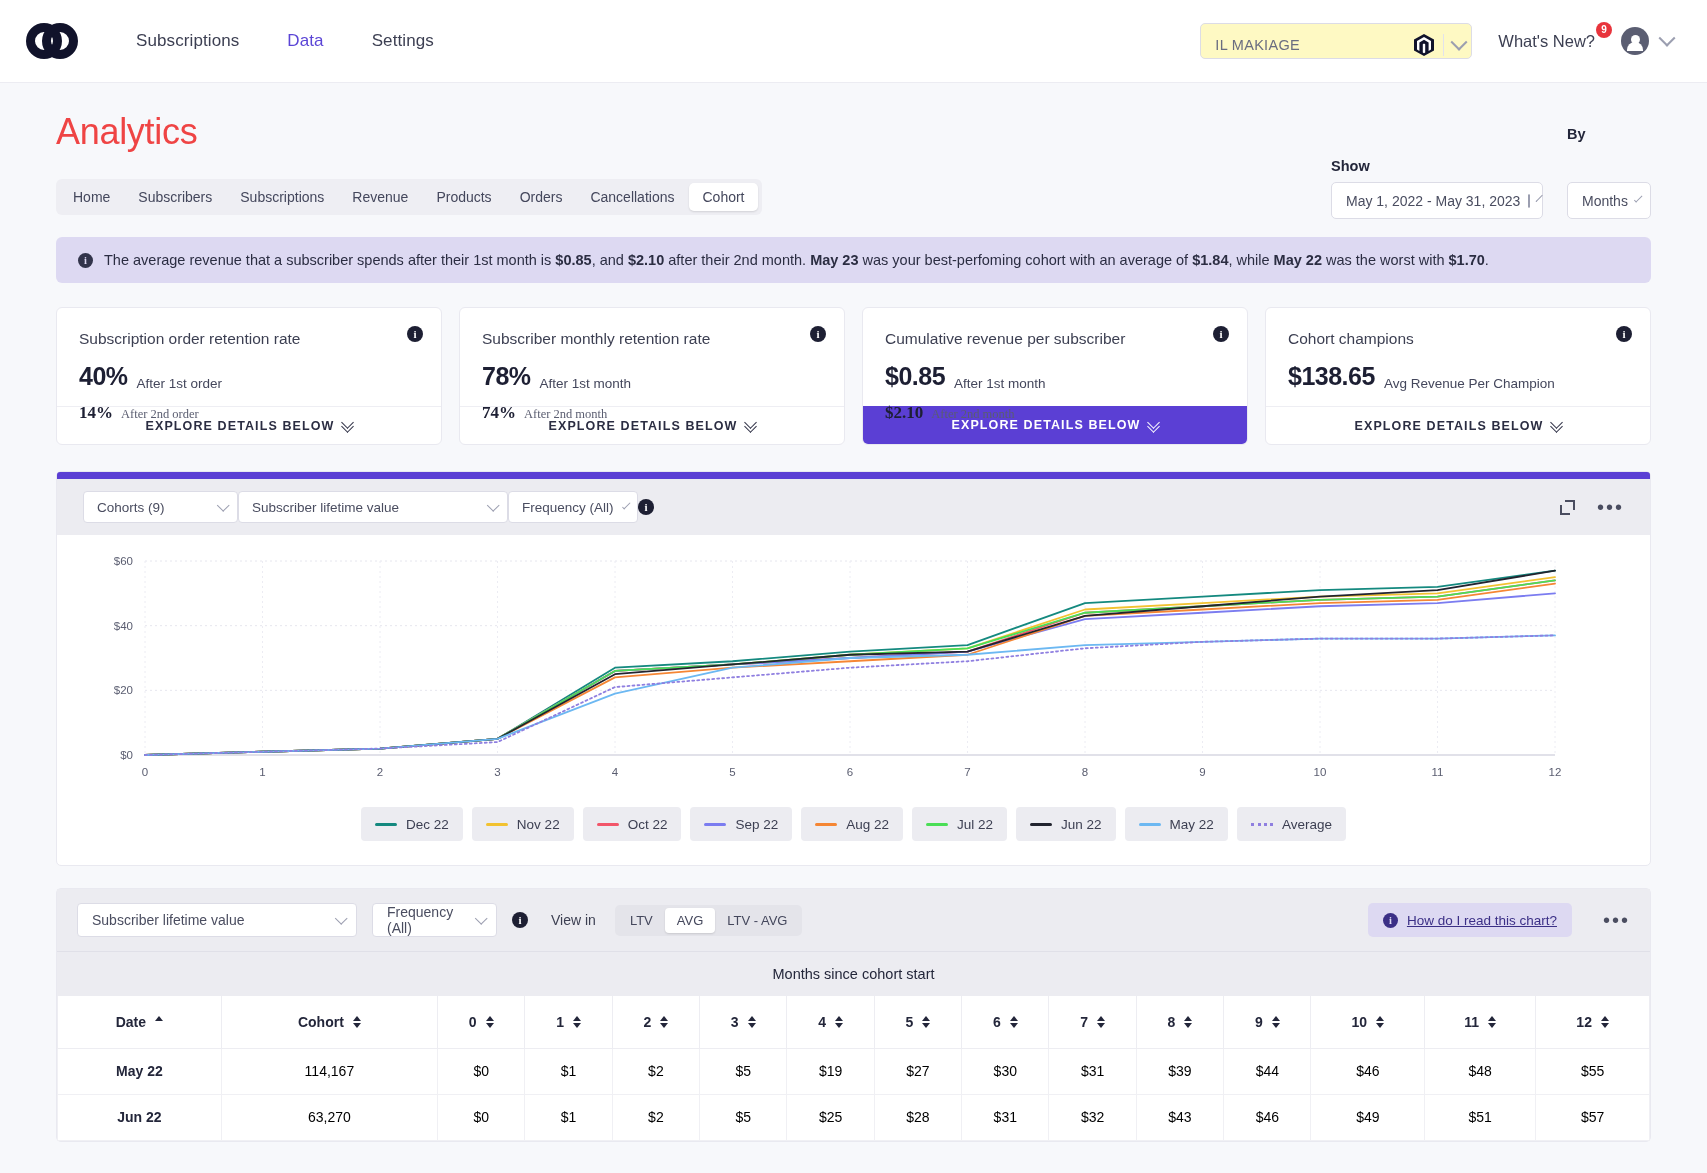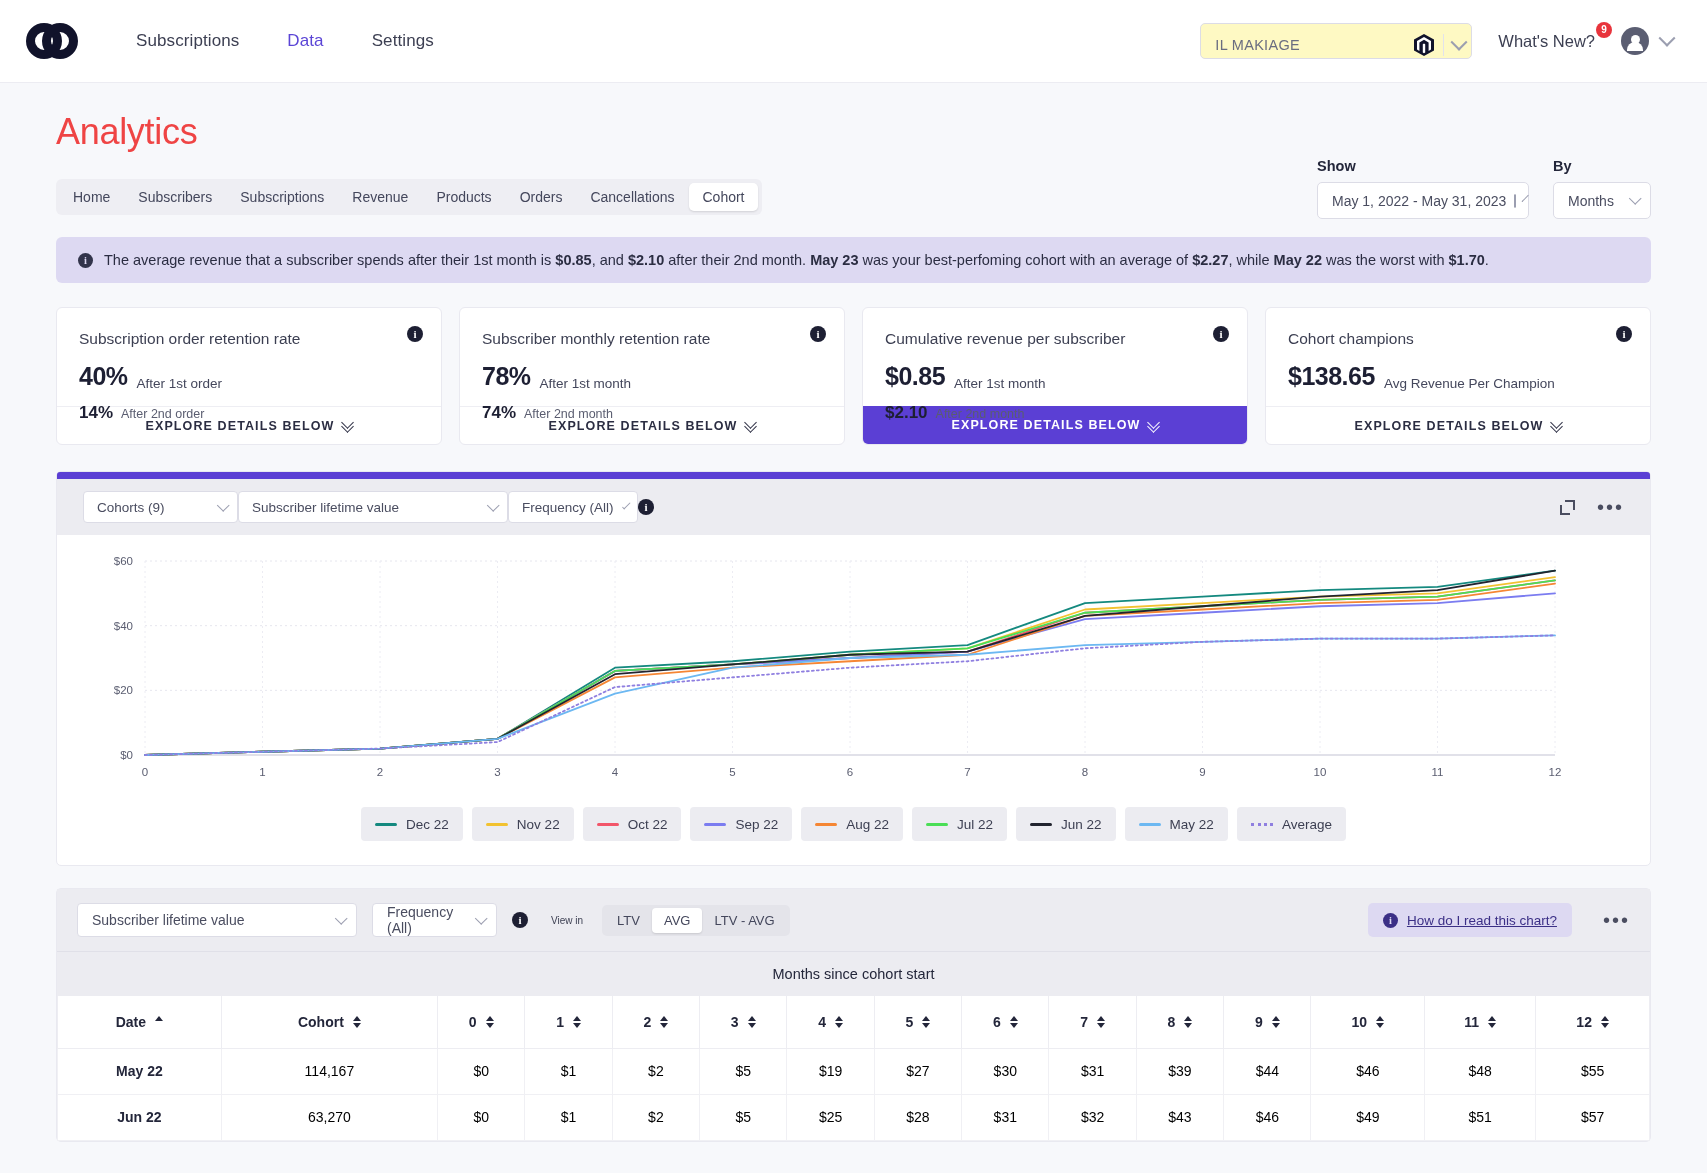--- a/index.html
+++ b/index.html
@@ -52,21 +52,21 @@
   .tab.active { background:#ffffff; box-shadow:0 1px 2px rgba(0,0,0,.12); }
 
   .filters { position:absolute; right:0; bottom:-4px; display:flex; align-items:flex-end; gap:24px; }
   .fgroup { display:flex; flex-direction:column; gap:8px; }
   .flabel { font-size:14.5px; font-weight:bold; color:#23263a; }
   .fbox { height:37px; border:1px solid #dcdce6; border-radius:5px; background:#fff;
           display:flex; align-items:center; padding:0 11px 0 14px; gap:8px; }
   .fbox .val { font-size:14px; color:#4a4d60; white-space:nowrap; }
   .w-product { width:220px; }
   .w-date { width:212px; }
-  .w-by { width:98px; }
+  .w-by { width:84px;margin-top:32px; }
   .filter-ico { margin-left:auto; width:16px; height:12px; display:flex; flex-direction:column; justify-content:space-between; }
   .filter-ico i { display:block; height:2px; background:#2b2d42; border-radius:1px; }
   .filter-ico i:nth-child(1){width:16px;} .filter-ico i:nth-child(2){width:11px;margin-left:2.5px;} .filter-ico i:nth-child(3){width:6px;margin-left:5px;}
   .cal-ico{width:14px;height:14px;border:1.7px solid #9b9eb0;border-radius:2px;position:relative;margin-left:auto;}
   .cal-ico:before{content:"";position:absolute;top:2px;left:0;right:0;height:1.6px;background:#9b9eb0;}
   .chev-sm{width:9px;height:9px;border-right:1.8px solid #9b9eb0;border-bottom:1.8px solid #9b9eb0;transform:rotate(45deg) translate(-1px,-2px);}
 
   
   .banner {
     margin-top: 22px; background:#ddd9f2; border-radius:6px; height:46px;
@@ -78,21 +78,21 @@
   .banner-text b { font-weight:bold; }
 
   
   .kpis { display:flex; gap:17px; margin-top:24px; }
   .kpi { flex:1; background:#fff; border:1px solid #e9e9f0; border-radius:6px; position:relative; overflow:hidden; }
   .kpi-inner { padding:22px 22px 0 22px; height:98px; }
   .kpi-title { font-size:15.5px; color:#3c3f52; }
   .kpi-main { margin-top:14px; display:flex; align-items:flex-end; gap:9px; }
   .kpi-big { font-size:25px; font-weight:bold; color:#1d1f33; letter-spacing:-.5px; }
   .kpi-sub { font-size:13.5px; color:#44475c; }
-  .kpi-second { margin-top:12px; display:flex; align-items:baseline; gap:8px; }
+  .kpi-second { margin-top:12px; display:flex; align-items:baseline; gap:8px;font-family:Liberation Serif, serif; }
   .kpi-med { font-size:17px; font-weight:bold; color:#1d1f33; }
   .kpi-small { font-size:12.5px; color:#5a5d70; }
   .kpi-info { position:absolute; top:18px; right:18px; width:16px;height:16px;border-radius:50%;
               background:#1d1f33;color:#fff;font-size:11px;font-weight:bold;display:flex;align-items:center;justify-content:center;
               font-family:"Liberation Serif",serif; cursor:pointer;}
   .kpi-cta { height:38px; border-top:1px solid #eeeef3; display:flex; align-items:center; justify-content:center;
              gap:9px; font-size:12.5px; font-weight:bold; letter-spacing:1.1px; color:#2b2d42; cursor:pointer;}
   .kpi-cta.primary { background:#5b3fd4; color:#fff; border-top:none; }
   .dchev{width:9px;height:9px;position:relative;}
   .dchev:before,.dchev:after{content:"";position:absolute;left:0;width:8px;height:8px;border-right:1.8px solid currentColor;border-bottom:1.8px solid currentColor;transform:rotate(45deg);}
@@ -118,21 +118,21 @@
   .lg .swatch{width:22px;height:3px;border-radius:2px;}
   .lg .dotted{height:0;border-top:3px dotted #8f7fe0;width:22px;}
   .lg .lgl{font-size:13.5px;color:#3c3f52;}
 
   
   .table-card{margin-top:22px;background:#fff;border:1px solid #e9e9f0;border-radius:5px;}
   .table-controls{background:#ececf1;height:62px;display:flex;align-items:center;padding:0 20px;gap:15px;}
   .tbox{height:34px;background:#fff;border:1px solid #dcdce6;border-radius:4px;display:flex;align-items:center;
         padding:0 11px 0 14px;gap:10px;font-size:14px;color:#4a4d60;}
   .t-w1{width:280px;} .t-w2{width:125px;}
-  .viewin{font-size:10px;color:#3c3f52;margin-left:8px;}
+  .viewin{font-size:14px;color:#3c3f52;margin-left:8px;}
   .seg{display:flex;background:#e4e4ea;border-radius:5px;padding:3px;margin-left:4px;}
   .seg div{font-size:13px;color:#44475c;padding:5px 12px;border-radius:4px;cursor:pointer;white-space:nowrap;}
   .seg div.on{background:#fff;box-shadow:0 1px 2px rgba(0,0,0,.12);}
   .howto{margin-left:auto;background:#ddd9f2;border-radius:5px;height:34px;display:flex;align-items:center;
          gap:9px;padding:0 15px;cursor:pointer;}
   .howto span{font-size:13.5px;color:#3b2f86;text-decoration:underline;}
   .msch{background:#ececf1;height:45px;display:flex;align-items:center;justify-content:center;
         font-size:14.5px;color:#23263a;border-top:1px solid #e0e0e8;}
   table{width:100%;border-collapse:collapse;}
   th{height:52px;font-size:14px;font-weight:bold;color:#23263a;border:1px solid #ededf2;border-top:none;
@@ -218,21 +218,21 @@
           <div class="fbox w-by">
             <div class="val">Months</div>
             <div class="chev-sm" style="margin-left:auto;"></div>
           </div>
         </div>
       </div>
     </div>
 
     <div class="banner">
       <div class="i-badge">i</div>
-      <div class="banner-text"><span>The average revenue that a subscriber spends after their 1st month is </span><b>$0.85</b><span>, and </span><b>$2.10</b><span> after their 2nd month. </span><b>May 23</b><span> was your best-perfoming cohort with an average of </span><b>$2.27</b><span>, while </span><b>May 22</b><span> was the worst with </span><b>$1.70</b><span>.</span></div>
+      <div class="banner-text"><span>The average revenue that a subscriber spends after their 1st month is </span><b>$0.85</b><span>, and </span><b>$2.10</b><span> after their 2nd month. </span><b>May 23</b><span> was your best-perfoming cohort with an average of </span><b>$1.84</b><span>, while </span><b>May 22</b><span> was the worst with </span><b>$1.70</b><span>.</span></div>
     </div>
 
     <div class="kpis">
 
       <div class="kpi">
         <div class="kpi-info">i</div>
         <div class="kpi-inner">
           <div class="kpi-title">Subscription order retention rate</div>
           <div class="kpi-main">
             <div class="kpi-big">40%</div>

